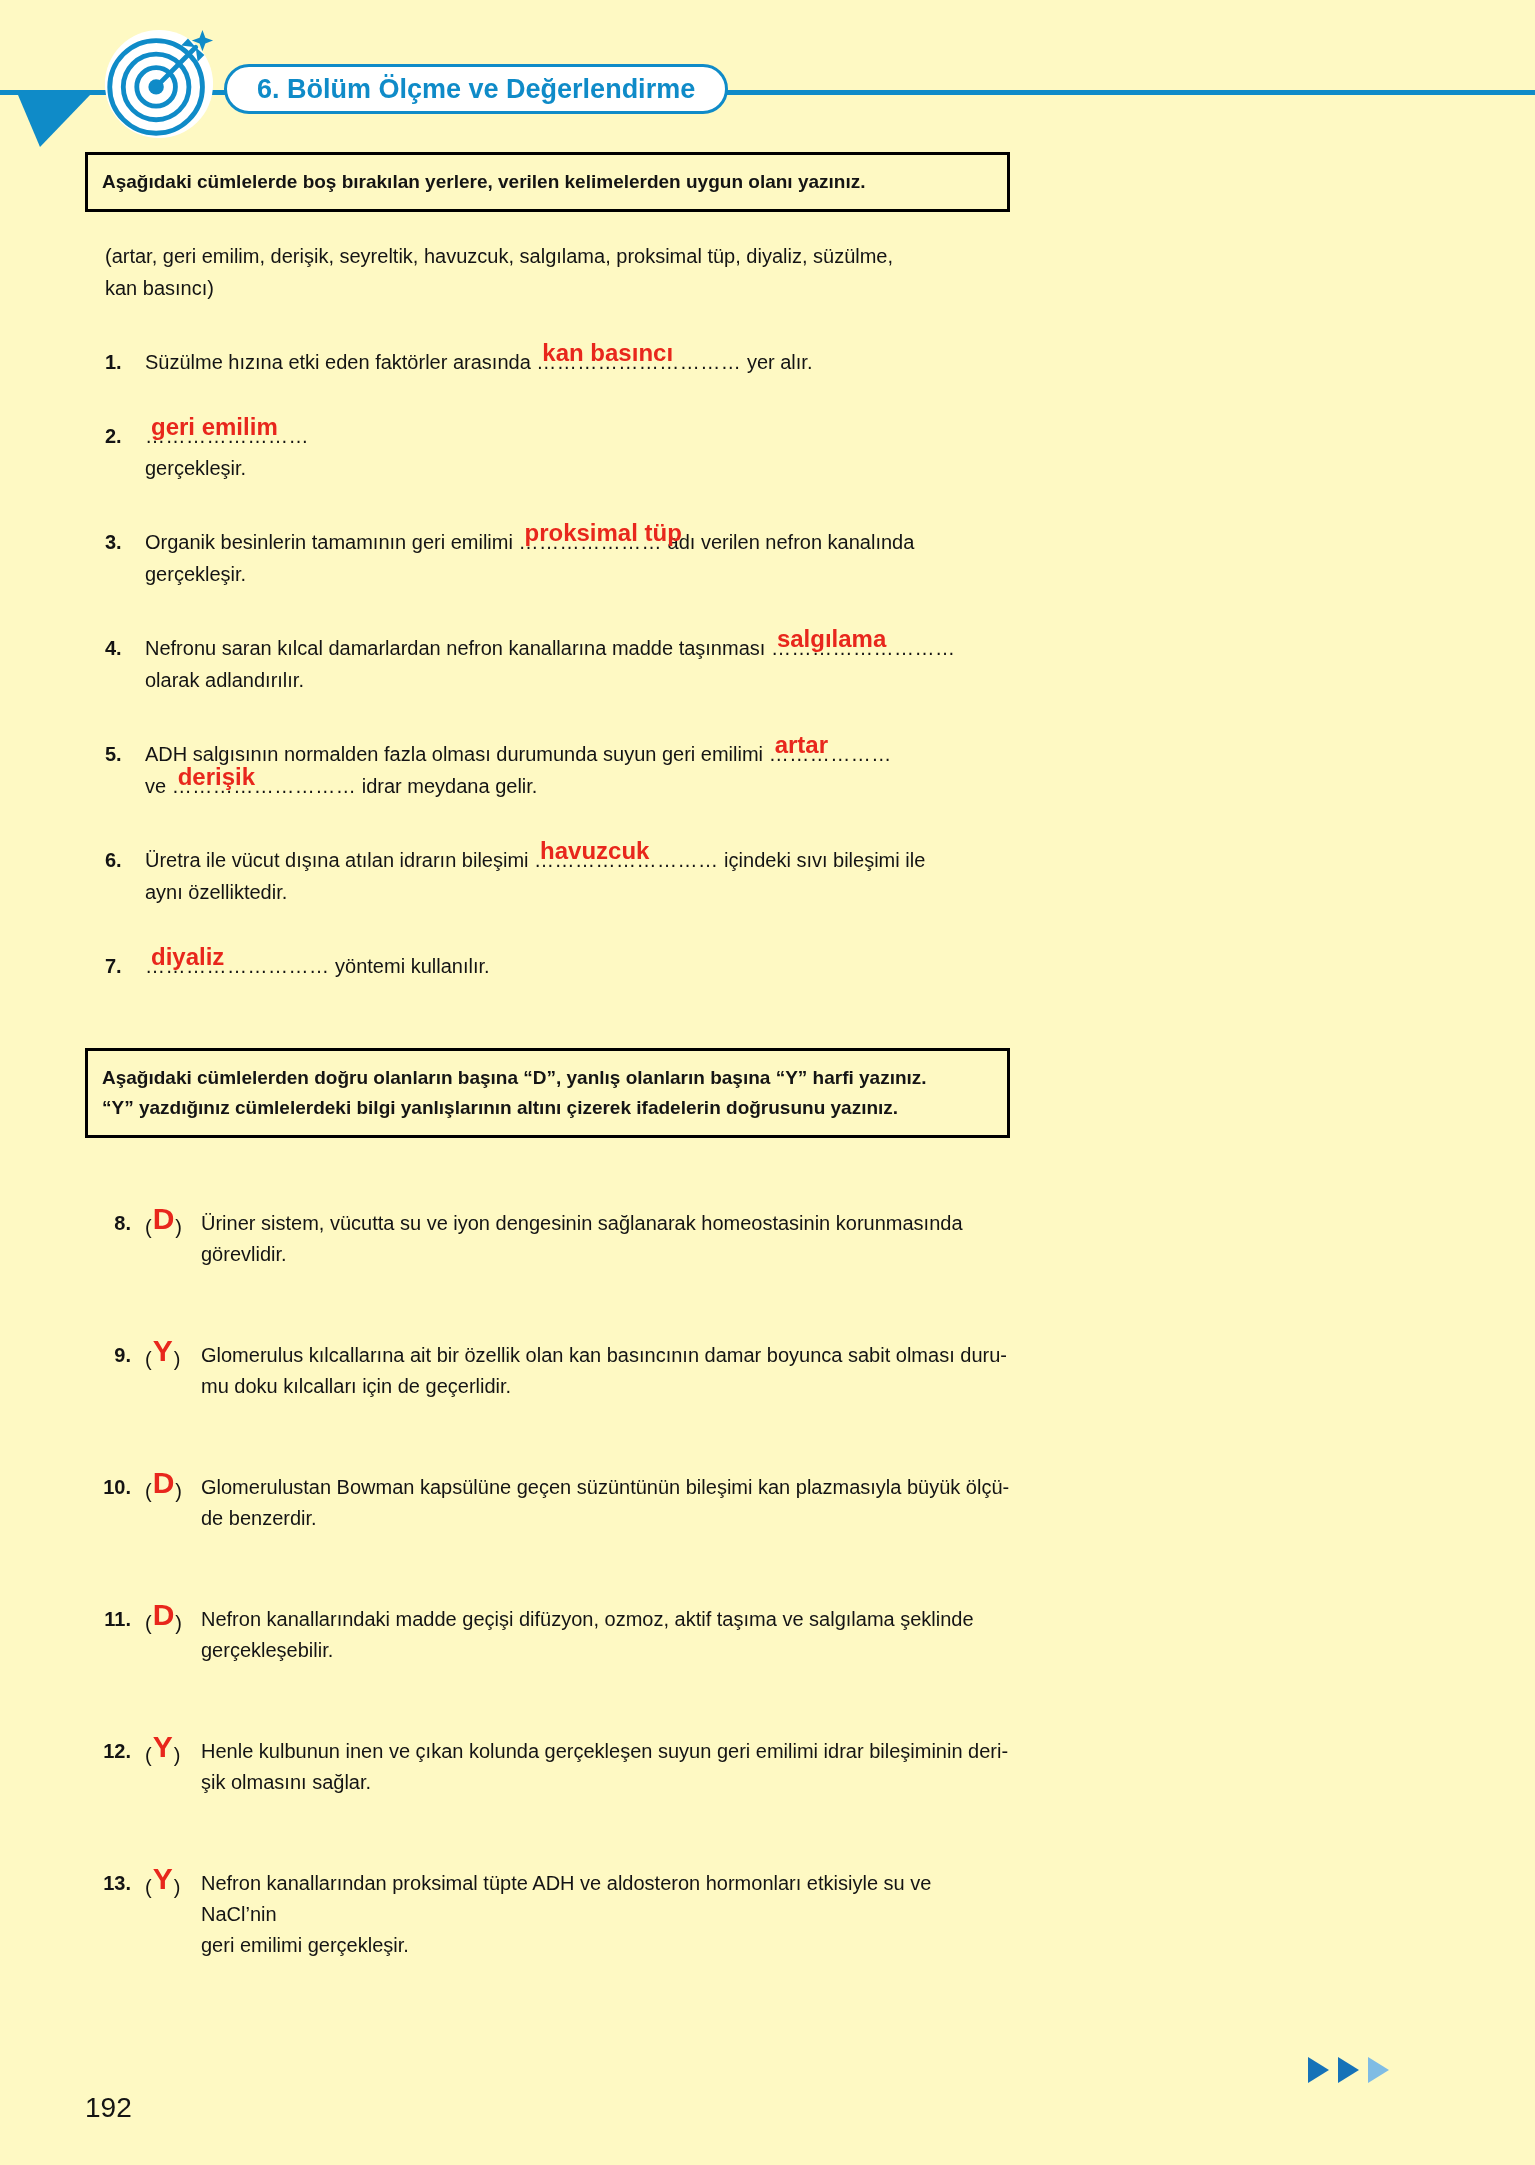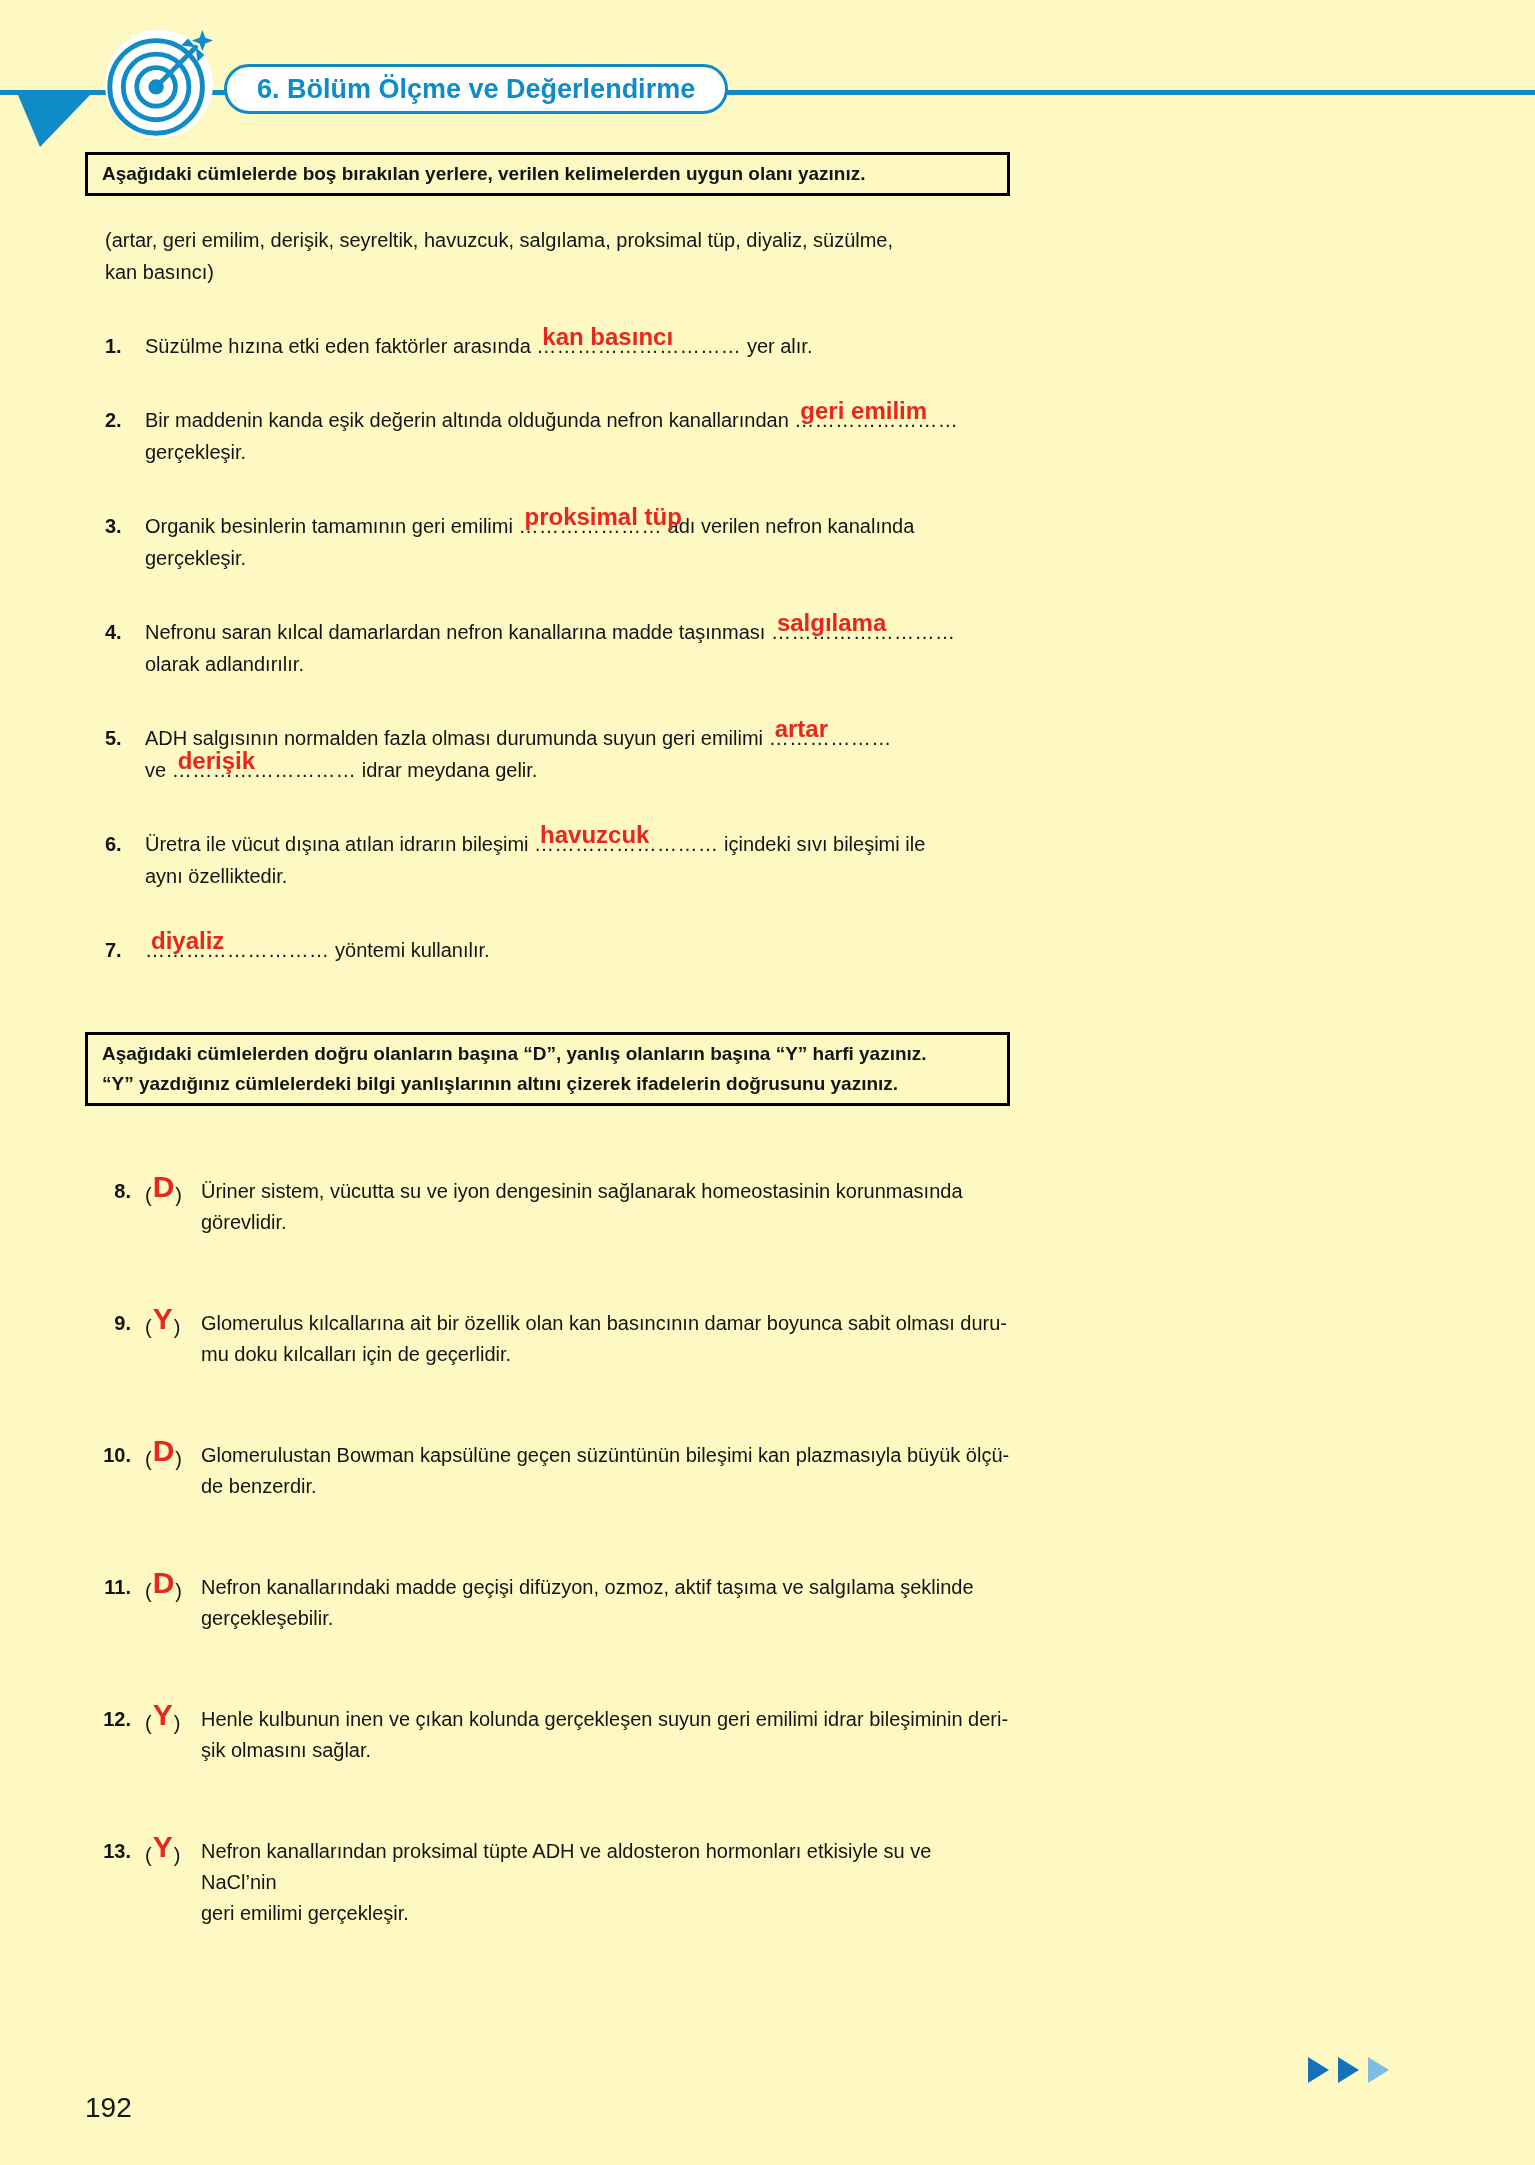--- a/index.html
+++ b/index.html
@@ -14,21 +14,21 @@
   
   .topline{position:absolute;left:0;top:90px;width:1535px;height:5px;background:var(--blue);}
   .flag{position:absolute;left:18px;top:95px;line-height:0;}
   .badge{position:absolute;left:103px;top:28px;width:112px;height:112px;line-height:0;}
   .pill{position:absolute;left:224px;top:64px;height:50px;border:3px solid var(--blue);border-radius:28px;
         background:#ffffff;display:flex;align-items:center;padding:0 30px;box-sizing:border-box;}
   .pill-title{color:var(--blue);font-weight:bold;font-size:27px;white-space:nowrap;}
 
   
   .content{position:absolute;left:85px;top:152px;width:925px;}
-  .box{border:3px solid #000;padding:4px 14px;font-weight:bold;font-size:19px;line-height:30px;}
+  .box{border:3px solid #000;padding:12px 14px;font-weight:bold;font-size:19px;line-height:30px;}
   .wordbank{margin:28px 0 0 20px;font-size:20px;line-height:32px;white-space:pre-line;}
 
   .fill-item{display:flex;margin-top:42px;padding-left:20px;font-size:20px;line-height:32px;}
   .fnum{flex:0 0 40px;font-weight:bold;}
   .itext{flex:1;margin:0;white-space:pre-line;}
   .blank{position:relative;display:inline-block;vertical-align:baseline;}
   .dots{letter-spacing:0.5px;}
   .answer{position:absolute;left:6px;bottom:13px;color:var(--red);font-weight:bold;font-size:24px;
           line-height:1;white-space:nowrap;}
 
@@ -81,21 +81,21 @@
     <p class="wordbank">(artar, geri emilim, derişik, seyreltik, havuzcuk, salgılama, proksimal tüp, diyaliz, süzülme,
 kan basıncı)</p>
 
     <div class="fill-item">
         <span class="fnum">1.</span>
         <p class="itext"><span>Süzülme hızına etki eden faktörler arasında </span><span class="blank"><span class="answer">kan basıncı</span><span class="dots">…………………………</span></span><span> yer alır.</span></p>
       </div>
 
     <div class="fill-item">
         <span class="fnum">2.</span>
-        <p class="itext"><span>Bir maddenin kanda eşik değerin altında olduğunda nefron kanallarından </span><span class="blank"><span class="answer">geri emilim</span><span class="dots">……………………</span></span><span>
+        <p class="itext"><span class="blank"><span class="answer">geri emilim</span><span class="dots">……………………</span></span><span>
 gerçekleşir.</span></p>
       </div>
 
     <div class="fill-item">
         <span class="fnum">3.</span>
         <p class="itext"><span>Organik besinlerin tamamının geri emilimi </span><span class="blank"><span class="answer">proksimal tüp</span><span class="dots">…………………</span></span><span> adı verilen nefron kanalında
 gerçekleşir.</span></p>
       </div>
 
     <div class="fill-item">

